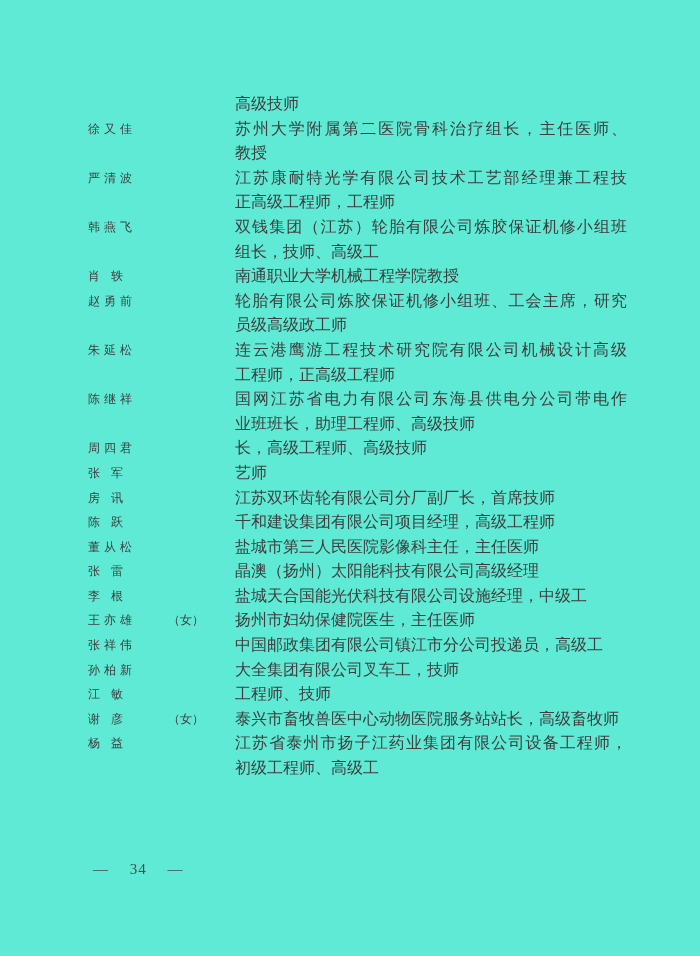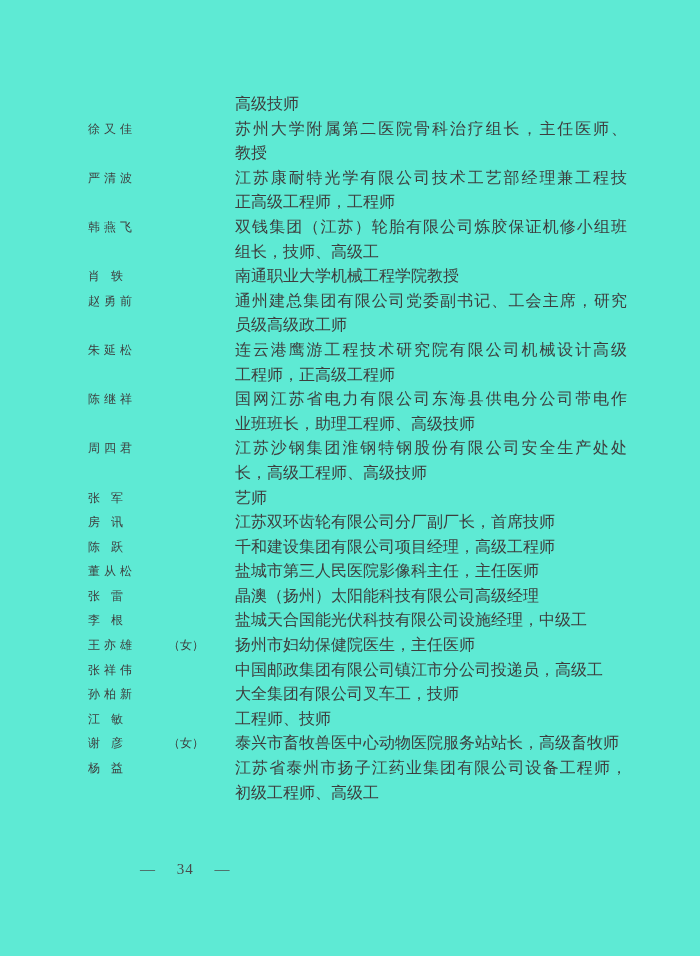--- a/index.html
+++ b/index.html
@@ -56,21 +56,20 @@
     text-align: left;
   }
   .footer {
     position: absolute;
     left: 93px;
     top: 860px;
     font-size: 15px;
     line-height: 18px;
     color: #4a4a4a;
     letter-spacing: 1px;
-    margin-left: 47px;
   }
   .footer .dash {
     display: inline-block;
   }
   .footer .pagenum {
     display: inline-block;
     margin: 0 16px;
   }
 </style>
 </head>
@@ -113,21 +112,21 @@
     <div class="row">
       <div class="name-cell">肖 轶</div>
       <div class="desc-cell">
         <div class="lline">南通职业大学机械工程学院教授</div>
       </div>
     </div>
 
     <div class="row">
       <div class="name-cell">赵勇前</div>
       <div class="desc-cell">
-        <div class="jline">通州建总集团有限公司党委副书记、工会主席，研究</div>
+        <div class="jline">轮胎有限公司炼胶保证机修小组班、工会主席，研究</div>
         <div class="lline">员级高级政工师</div>
       </div>
     </div>
 
     <div class="row">
       <div class="name-cell">朱延松</div>
       <div class="desc-cell">
         <div class="jline">连云港鹰游工程技术研究院有限公司机械设计高级</div>
         <div class="lline">工程师，正高级工程师</div>
       </div>
@@ -137,21 +136,20 @@
       <div class="name-cell">陈继祥</div>
       <div class="desc-cell">
         <div class="jline">国网江苏省电力有限公司东海县供电分公司带电作</div>
         <div class="lline">业班班长，助理工程师、高级技师</div>
       </div>
     </div>
 
     <div class="row">
       <div class="name-cell">周四君</div>
       <div class="desc-cell">
-        <div class="jline">江苏沙钢集团淮钢特钢股份有限公司安全生产处处</div>
         <div class="lline">长，高级工程师、高级技师</div>
       </div>
     </div>
 
     <div class="row">
       <div class="name-cell">张 军</div>
       <div class="desc-cell">
         <div class="lline">艺师</div>
       </div>
     </div>

